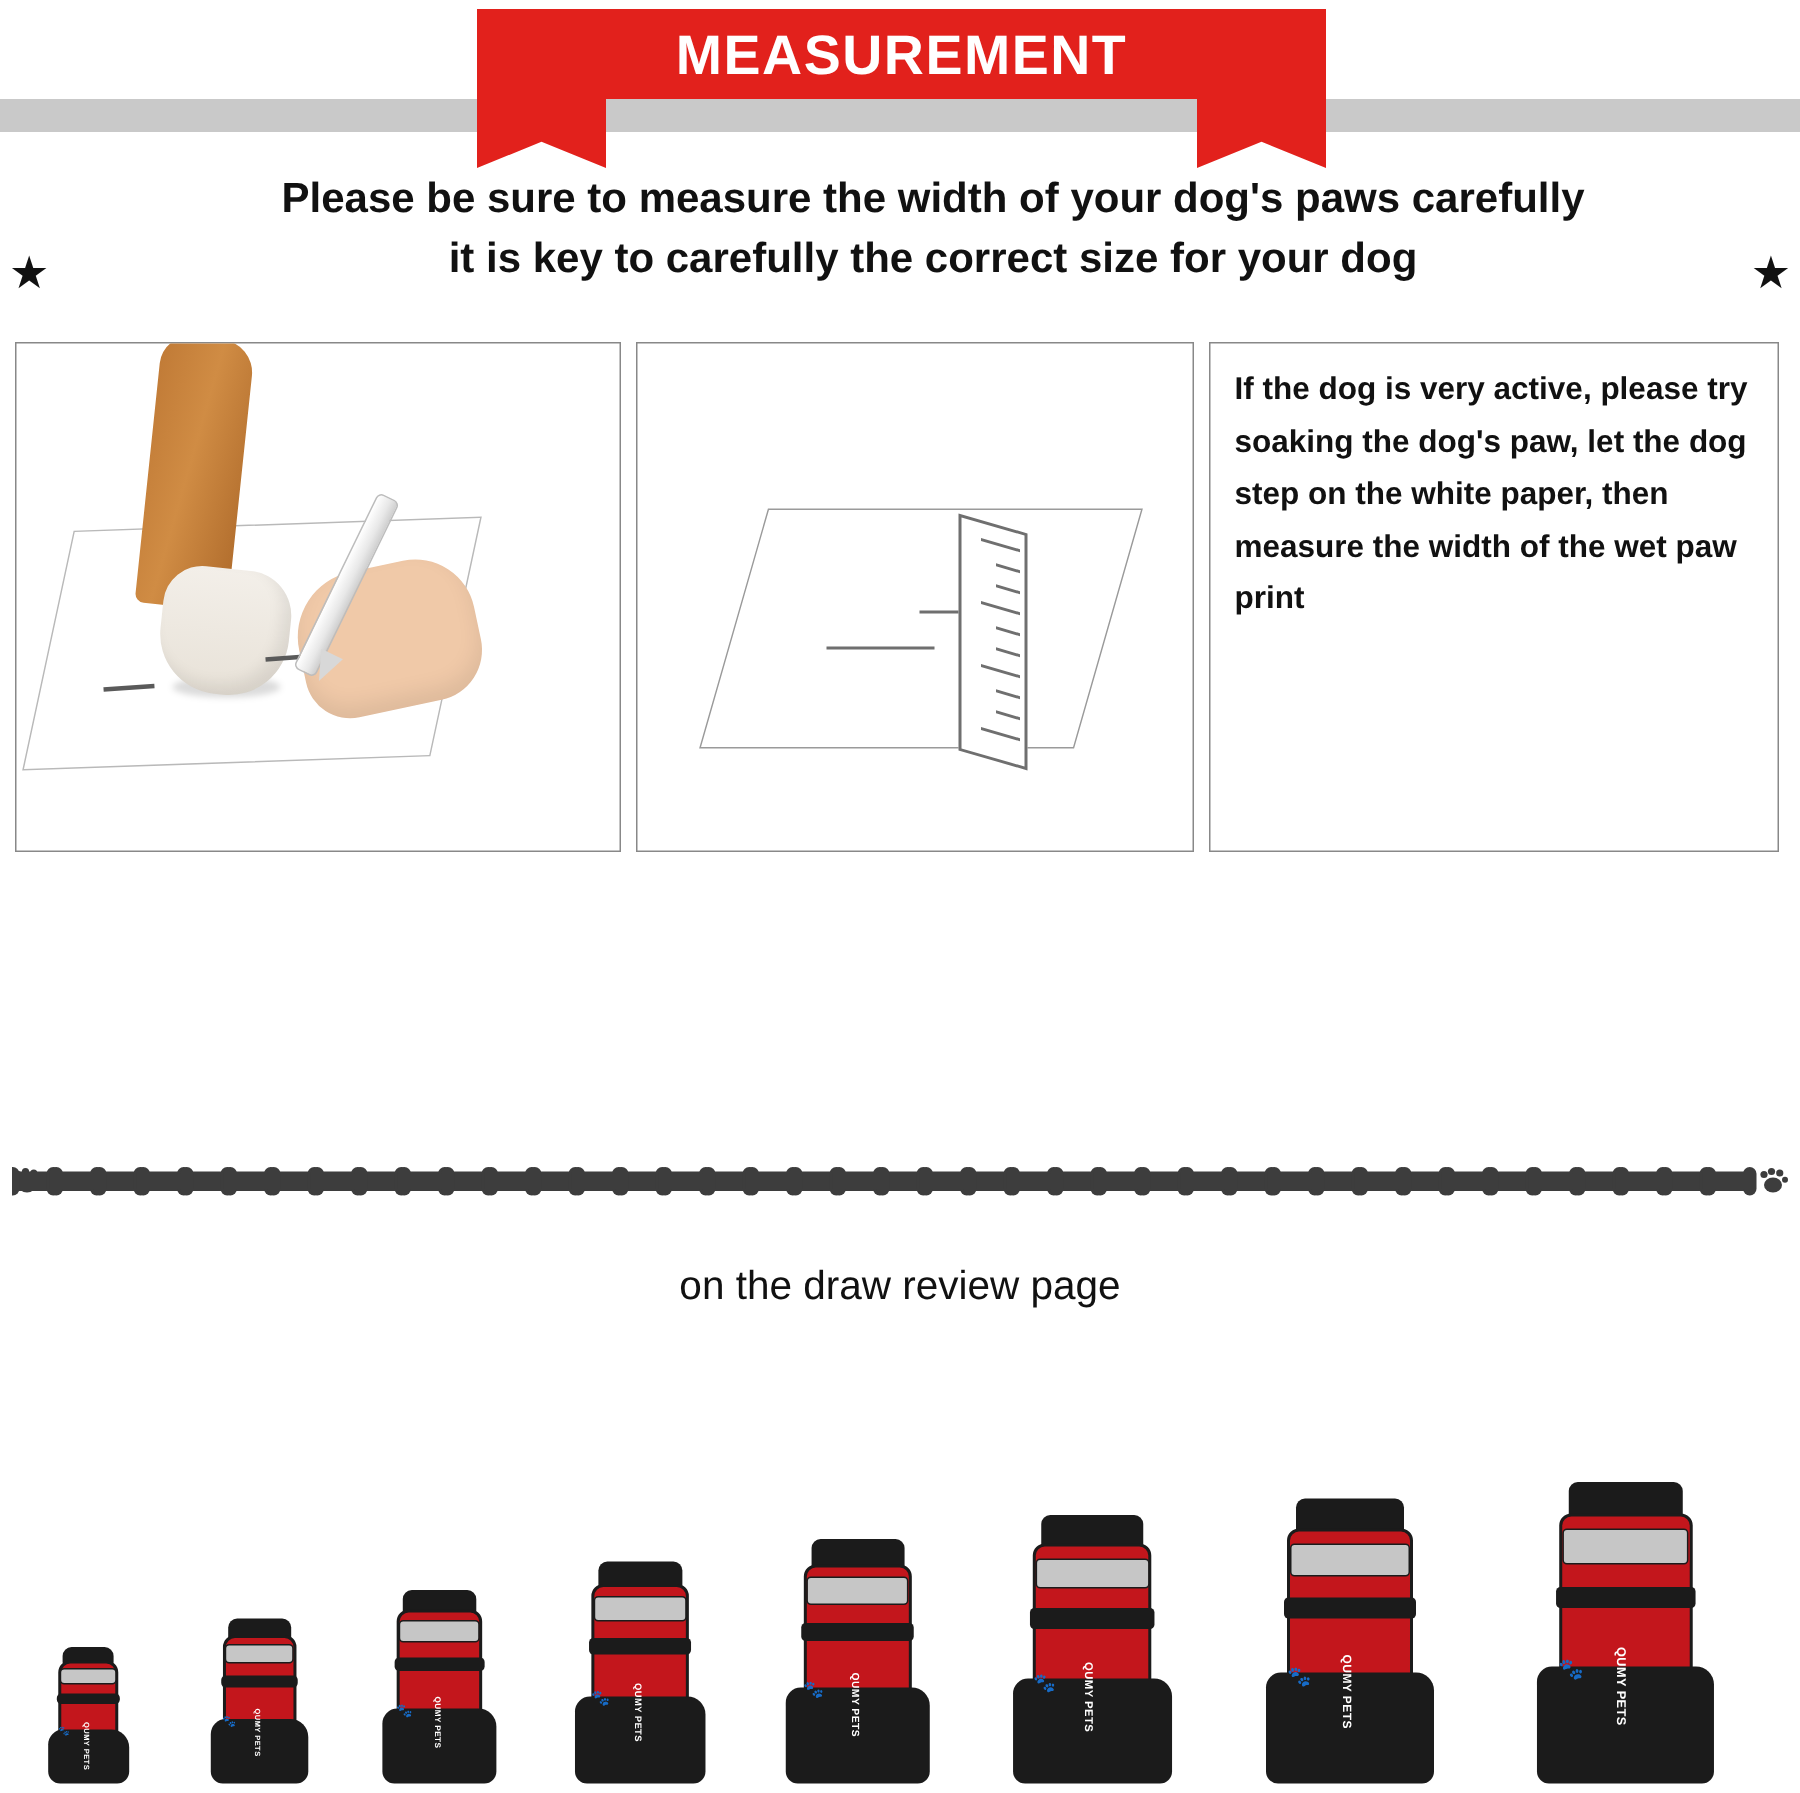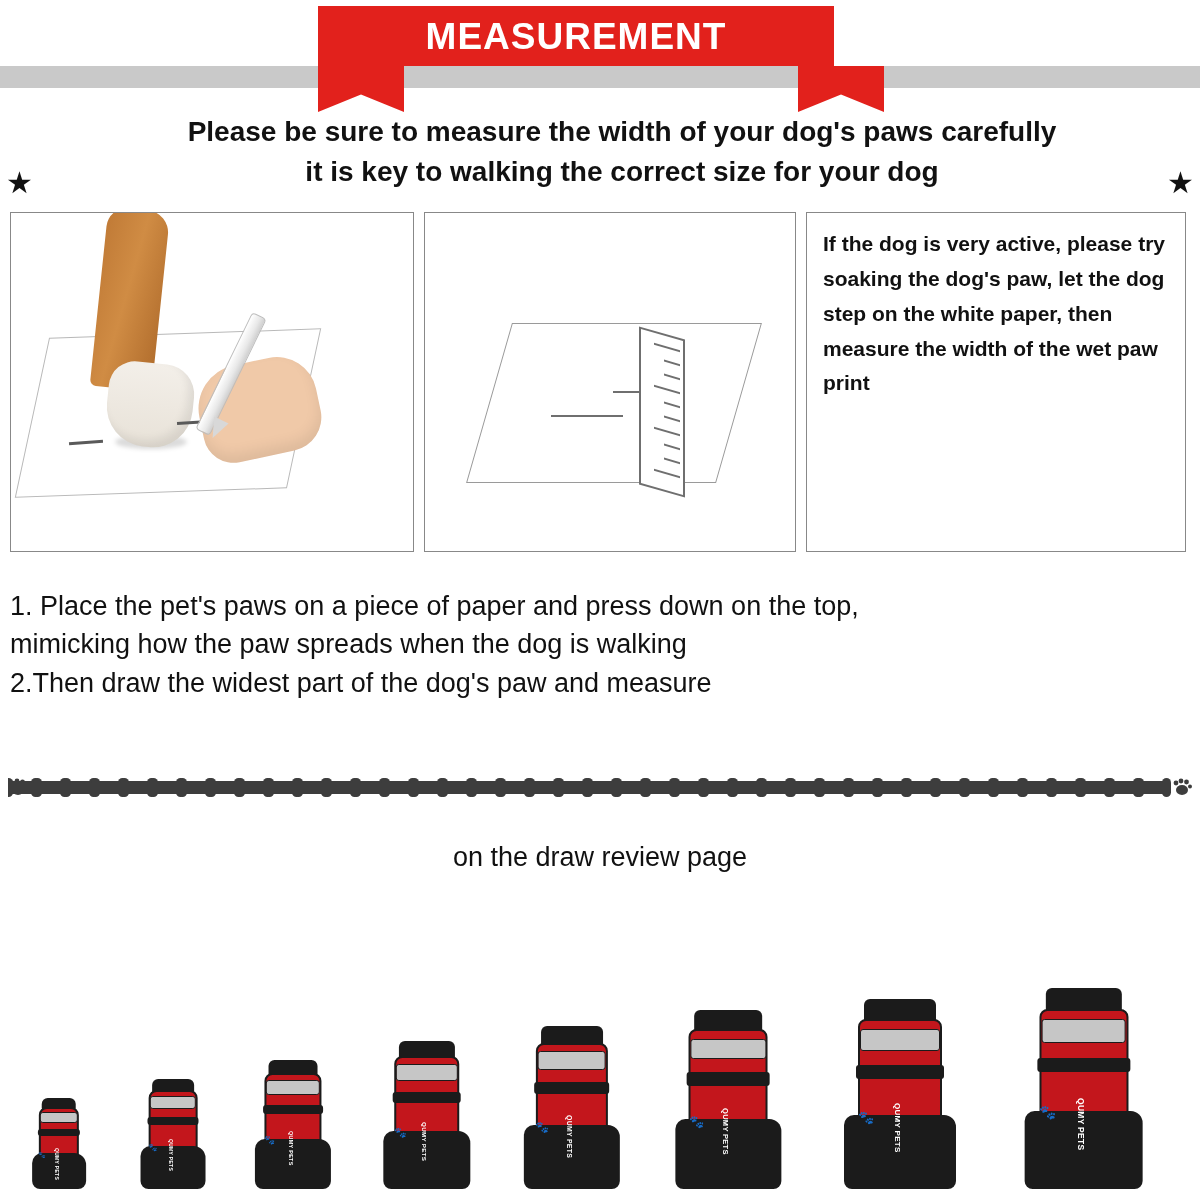--- a/index.html
+++ b/index.html
@@ -29,21 +29,21 @@
     top: 66px;
     left: 0;
     width: 1200px;
     height: 22px;
     background: #c9c9c9;
   }
   .ribbon {
     position: absolute;
     top: 6px;
     left: 318px;
-    width: 516px;
+    width: 566px;
     height: 60px;
     background: #e2211c;
     display: flex;
     align-items: center;
     justify-content: center;
   }
   .ribbon-title {
     color: #ffffff;
     font-size: 37px;
     font-weight: bold;
@@ -79,21 +79,21 @@
     font-size: 30px;
     color: #111;
     line-height: 1;
   }
   .star.left  { left: 6px;  top: 168px; }
   .star.right { right: 6px; top: 168px; }
 
   
   .boxes {
     position: absolute;
-    top: 212px;
+    top: 228px;
     left: 10px;
     width: 1182px;
     height: 340px;
     display: flex;
     gap: 10px;
   }
   .box {
     border: 1px solid #888;
     background: #fff;
     position: relative;
@@ -370,21 +370,21 @@
     <div class="gray-bar"></div>
     <div class="ribbon-tail left"></div>
     <div class="ribbon-tail right"></div>
     <div class="ribbon">
       <div class="ribbon-title">MEASUREMENT</div>
     </div>
   </div>
 
   <div class="headline">
     <div>Please be sure to measure the width of your dog's paws carefully</div>
-    <div>it is key to walking the correct size for your dog</div>
+    <div>it is key to carefully the correct size for your dog</div>
   </div>
   <div class="star left">★</div>
   <div class="star right">★</div>
 
   <div class="boxes">
 
     <div class="box photo">
       <div class="paper-sheet"></div>
       <div class="paw-shadow"></div>
       <div class="leg"></div>
@@ -413,25 +413,20 @@
         <div class="ruler-tick long" style="top:136px"></div>
       </div>
     </div>
 
     <div class="box note">
       <div class="note-text">If the dog is very active, please try soaking the dog's paw, let the dog step on the white paper, then measure the width of the wet paw print</div>
     </div>
 
   </div>
 
-  <div class="instructions">
-    <p>1. Place the pet's paws on a piece of paper and press down on the top,</p>
-    <p>mimicking how the paw spreads when the dog is walking</p>
-    <p>2.Then draw the widest part of the dog's paw and measure</p>
-  </div>
 
   <div class="divider" id="bone-divider">
     <span class="paw-end left">
       <svg width="20" height="18" viewBox="0 0 20 18">
           <ellipse cx="10" cy="12" rx="6" ry="5" fill="#3d3d3d"></ellipse>
           <circle cx="4" cy="5" r="2.4" fill="#3d3d3d"></circle>
           <circle cx="9" cy="3" r="2.4" fill="#3d3d3d"></circle>
           <circle cx="14.5" cy="4" r="2.4" fill="#3d3d3d"></circle>
           <circle cx="18" cy="8.5" r="2" fill="#3d3d3d"></circle>
         </svg>

